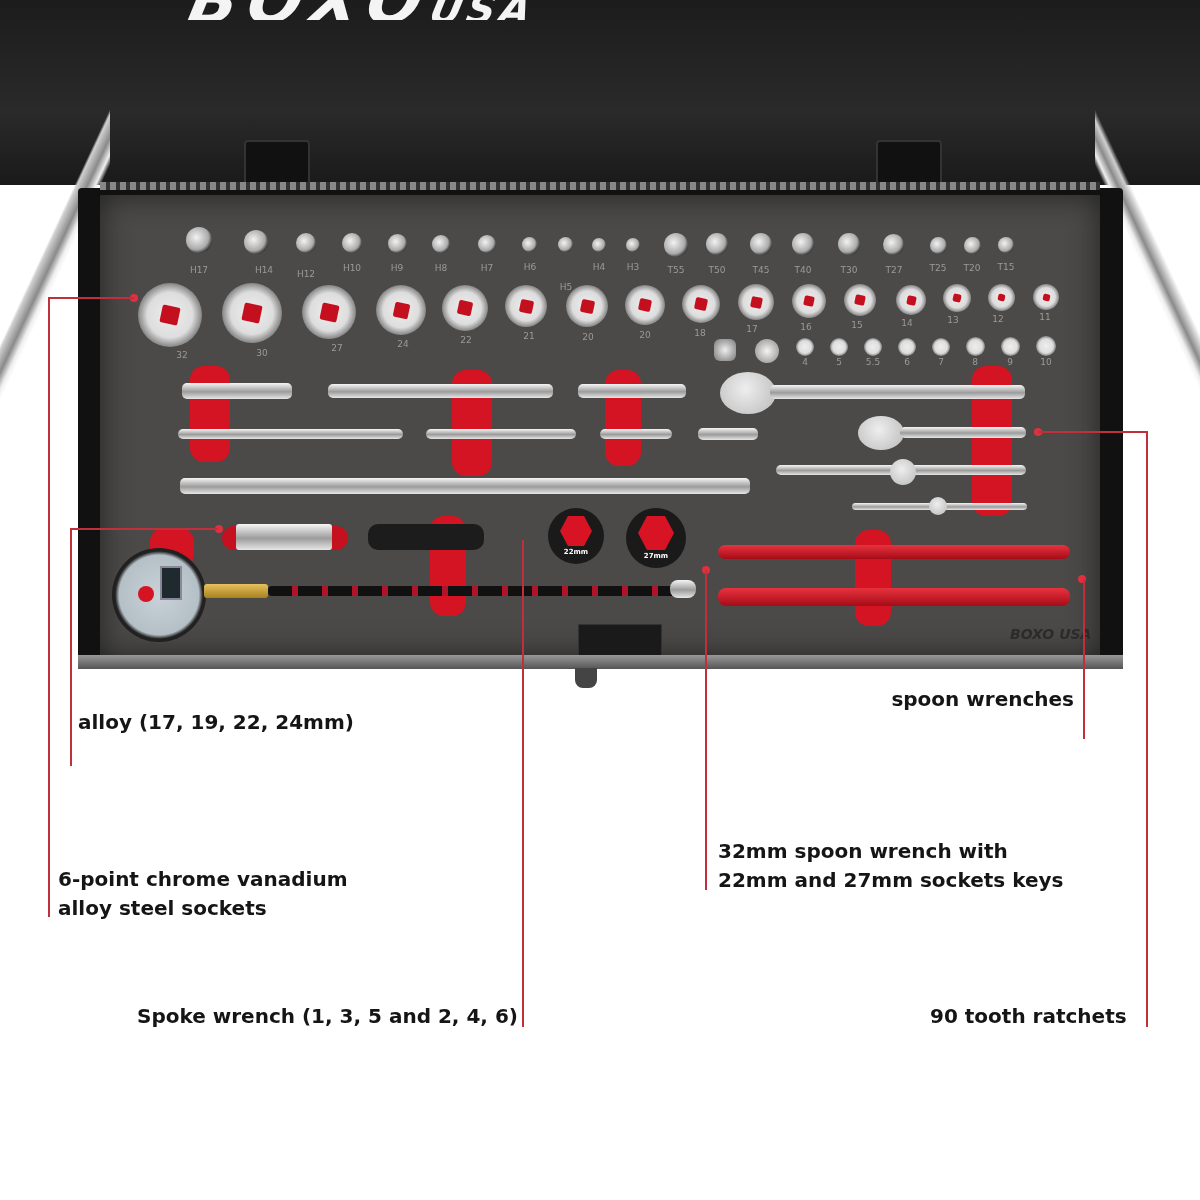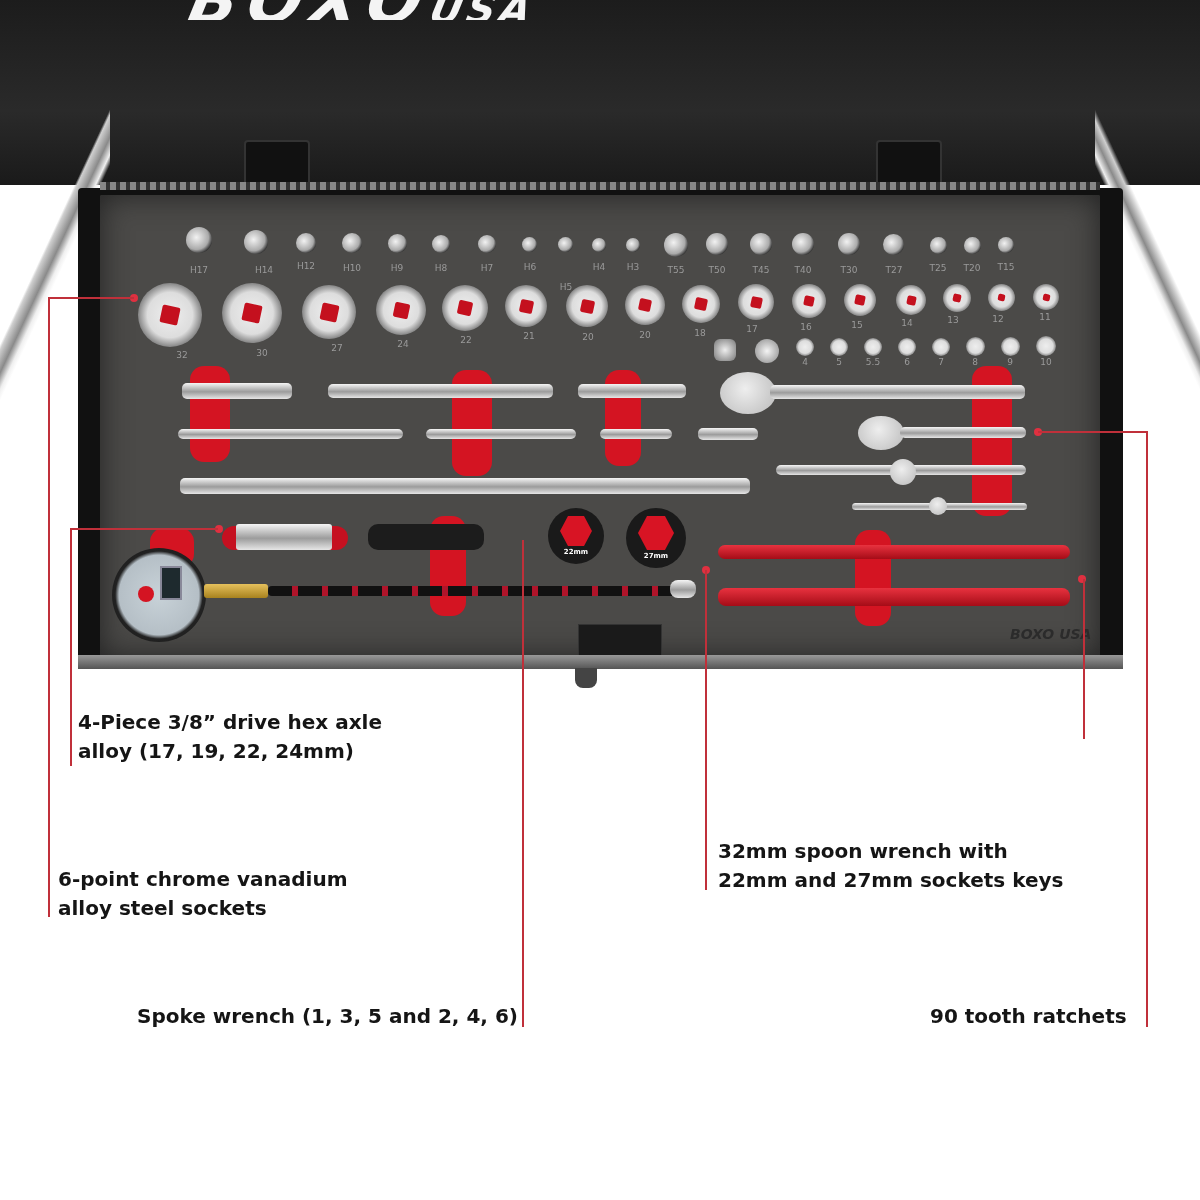--- a/index.html
+++ b/index.html
@@ -52,21 +52,21 @@
 <div id="drawer" class="abs"></div>
 <div id="chain" class="abs"></div>
 <div id="foam" class="abs"></div>
 
 <div class="abs" style="left:178px;top:225px;width:860px;height:55px;">
   <div class="abs bit" style="left:8px;top:2px;width:26px;height:26px;"></div>
   <div class="abs bit-label" style="left:3px;top:40px;">H17</div>
   <div class="abs bit" style="left:66px;top:5px;width:24px;height:24px;"></div>
   <div class="abs bit-label" style="left:68px;top:40px;">H14</div>
   <div class="abs bit" style="left:118px;top:8px;width:20px;height:20px;"></div>
-  <div class="abs bit-label" style="left:110px;top:36px;">H12</div>
+  <div class="abs bit-label" style="left:110px;top:44px;">H12</div>
   <div class="abs bit" style="left:164px;top:8px;width:20px;height:20px;"></div>
   <div class="abs bit-label" style="left:156px;top:38px;">H10</div>
   <div class="abs bit" style="left:210px;top:9px;width:19px;height:19px;"></div>
   <div class="abs bit-label" style="left:201px;top:38px;">H9</div>
   <div class="abs bit" style="left:254px;top:10px;width:18px;height:18px;"></div>
   <div class="abs bit-label" style="left:245px;top:38px;">H8</div>
   <div class="abs bit" style="left:300px;top:10px;width:18px;height:18px;"></div>
   <div class="abs bit-label" style="left:291px;top:38px;">H7</div>
   <div class="abs bit" style="left:344px;top:12px;width:15px;height:15px;"></div>
   <div class="abs bit-label" style="left:334px;top:37px;">H6</div>
@@ -249,24 +249,24 @@
 <div class="abs cline" style="left:705px;top:570px;width:2px;height:320px;"></div>
 
 <div class="abs cdot" style="left:1078px;top:575px;"></div>
 <div class="abs cline" style="left:1083px;top:579px;width:2px;height:160px;"></div>
 
 <div class="abs cdot" style="left:1034px;top:428px;"></div>
 <div class="abs cline" style="left:1038px;top:431px;width:110px;height:2px;"></div>
 <div class="abs cline" style="left:1146px;top:431px;width:2px;height:596px;"></div>
 
 <div class="abs callout" style="left:78px;top:708px;">
-  <div>4-Piece 3/8” drive hex axle</div>
   <div>alloy (17, 19, 22, 24mm)</div>
 </div>
 <div class="abs callout" style="left:870px;top:685px;text-align:right;width:204px;">
+  <div>spoon wrenches</div>
 </div>
 <div class="abs callout" style="left:58px;top:865px;">
   <div>6-point chrome vanadium</div>
   <div>alloy steel sockets</div>
 </div>
 <div class="abs callout" style="left:718px;top:837px;">
   <div>32mm spoon wrench with</div>
   <div>22mm and 27mm sockets keys</div>
 </div>
 <div class="abs callout" style="left:137px;top:1002px;">

